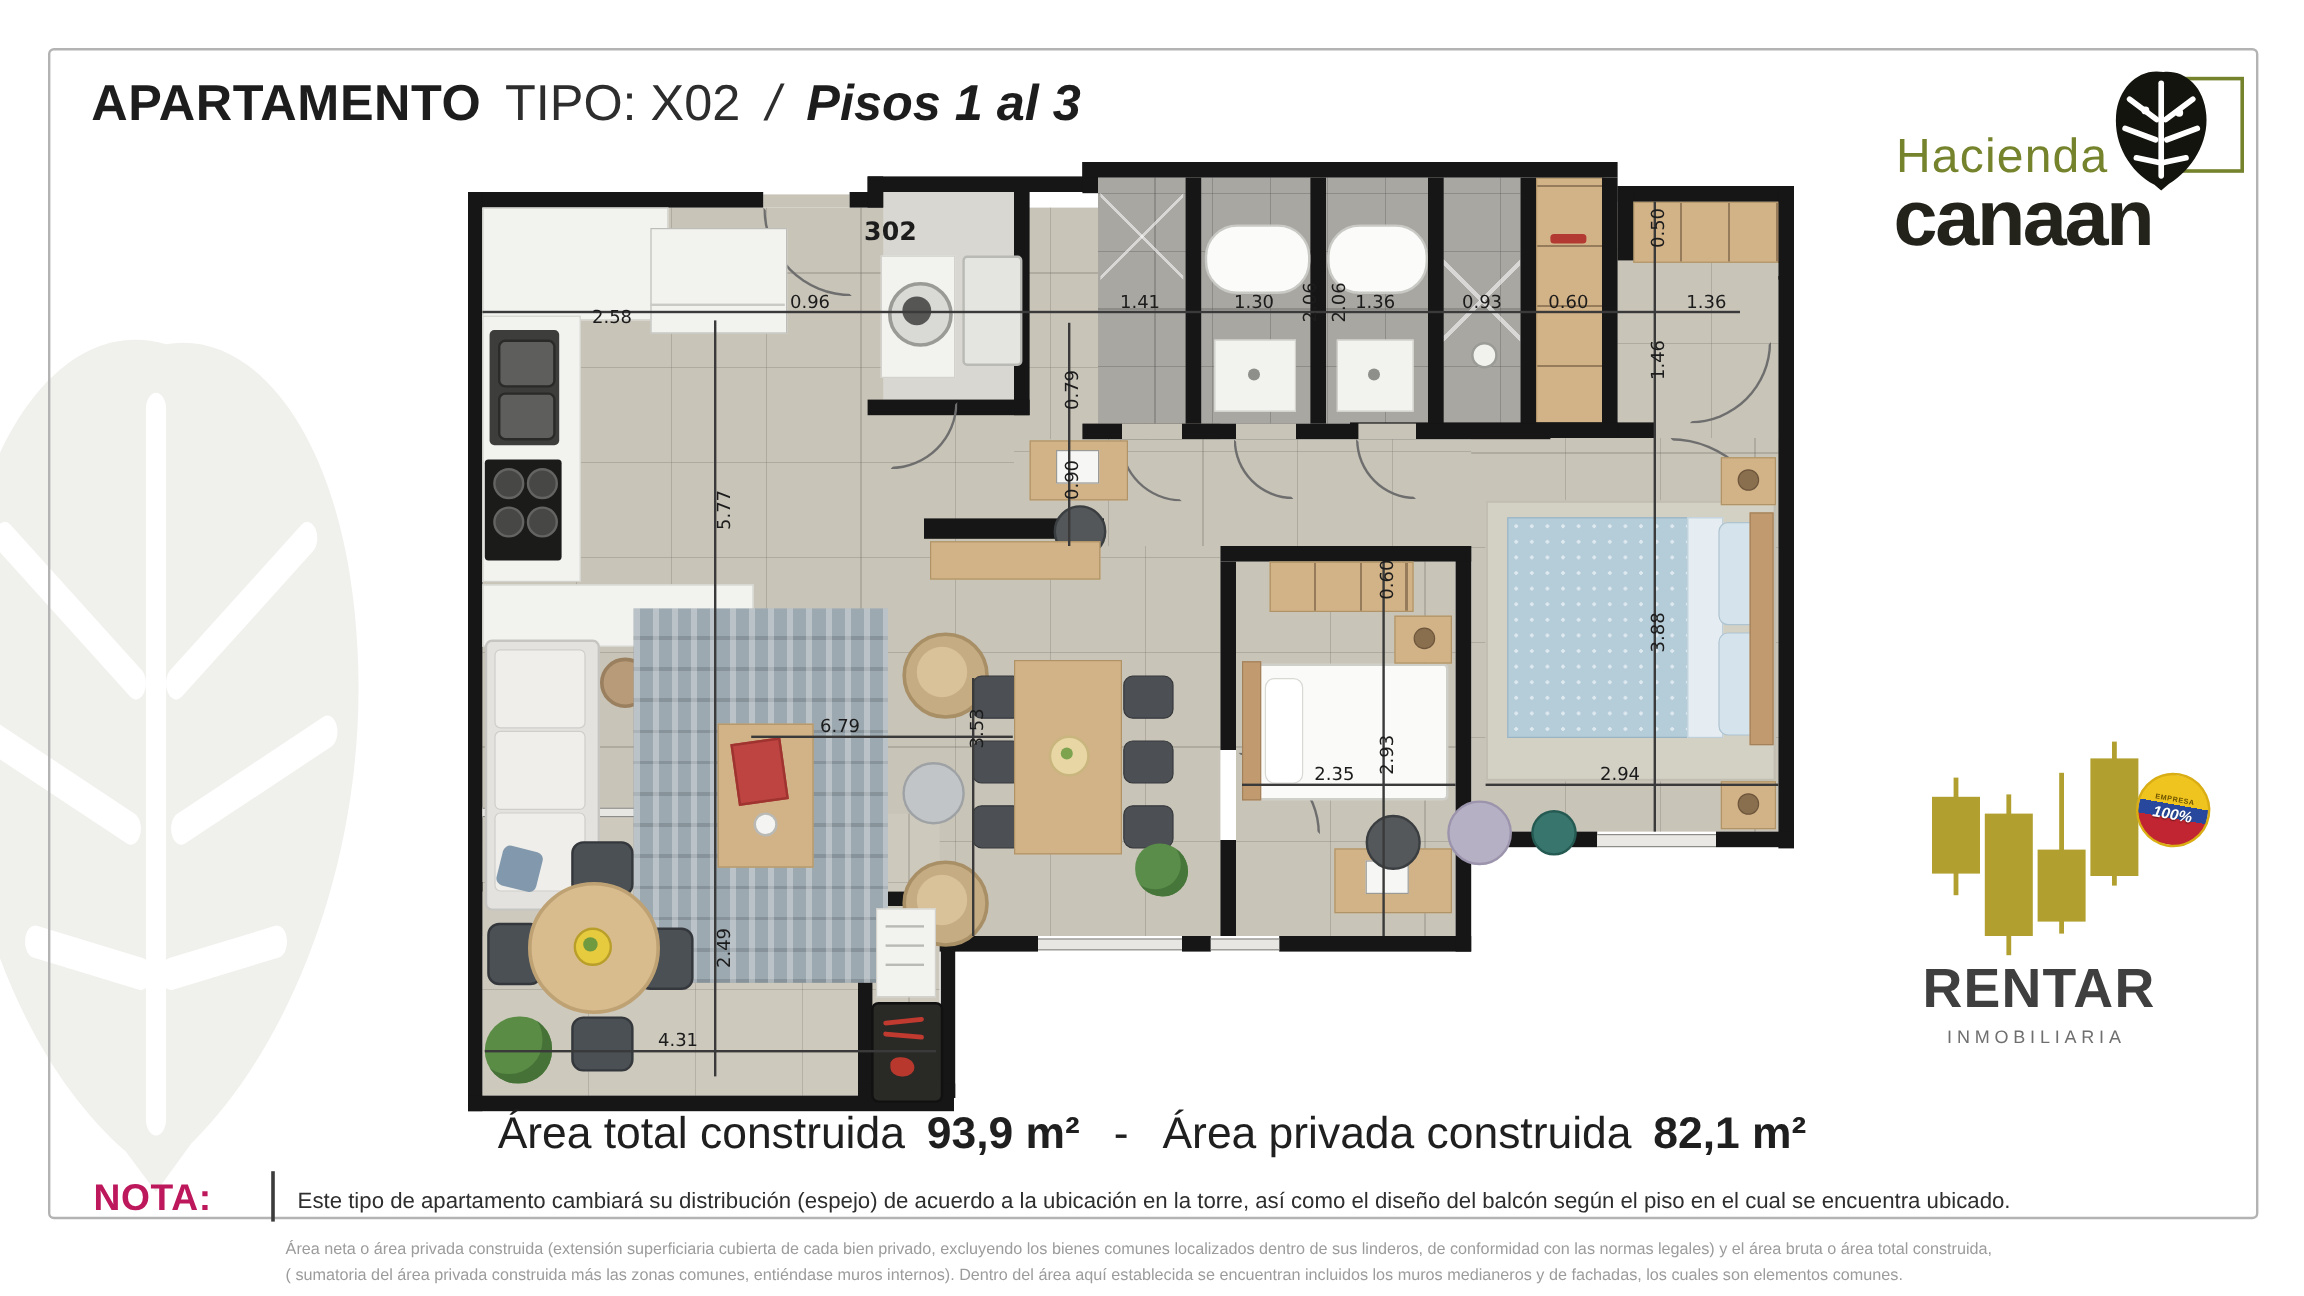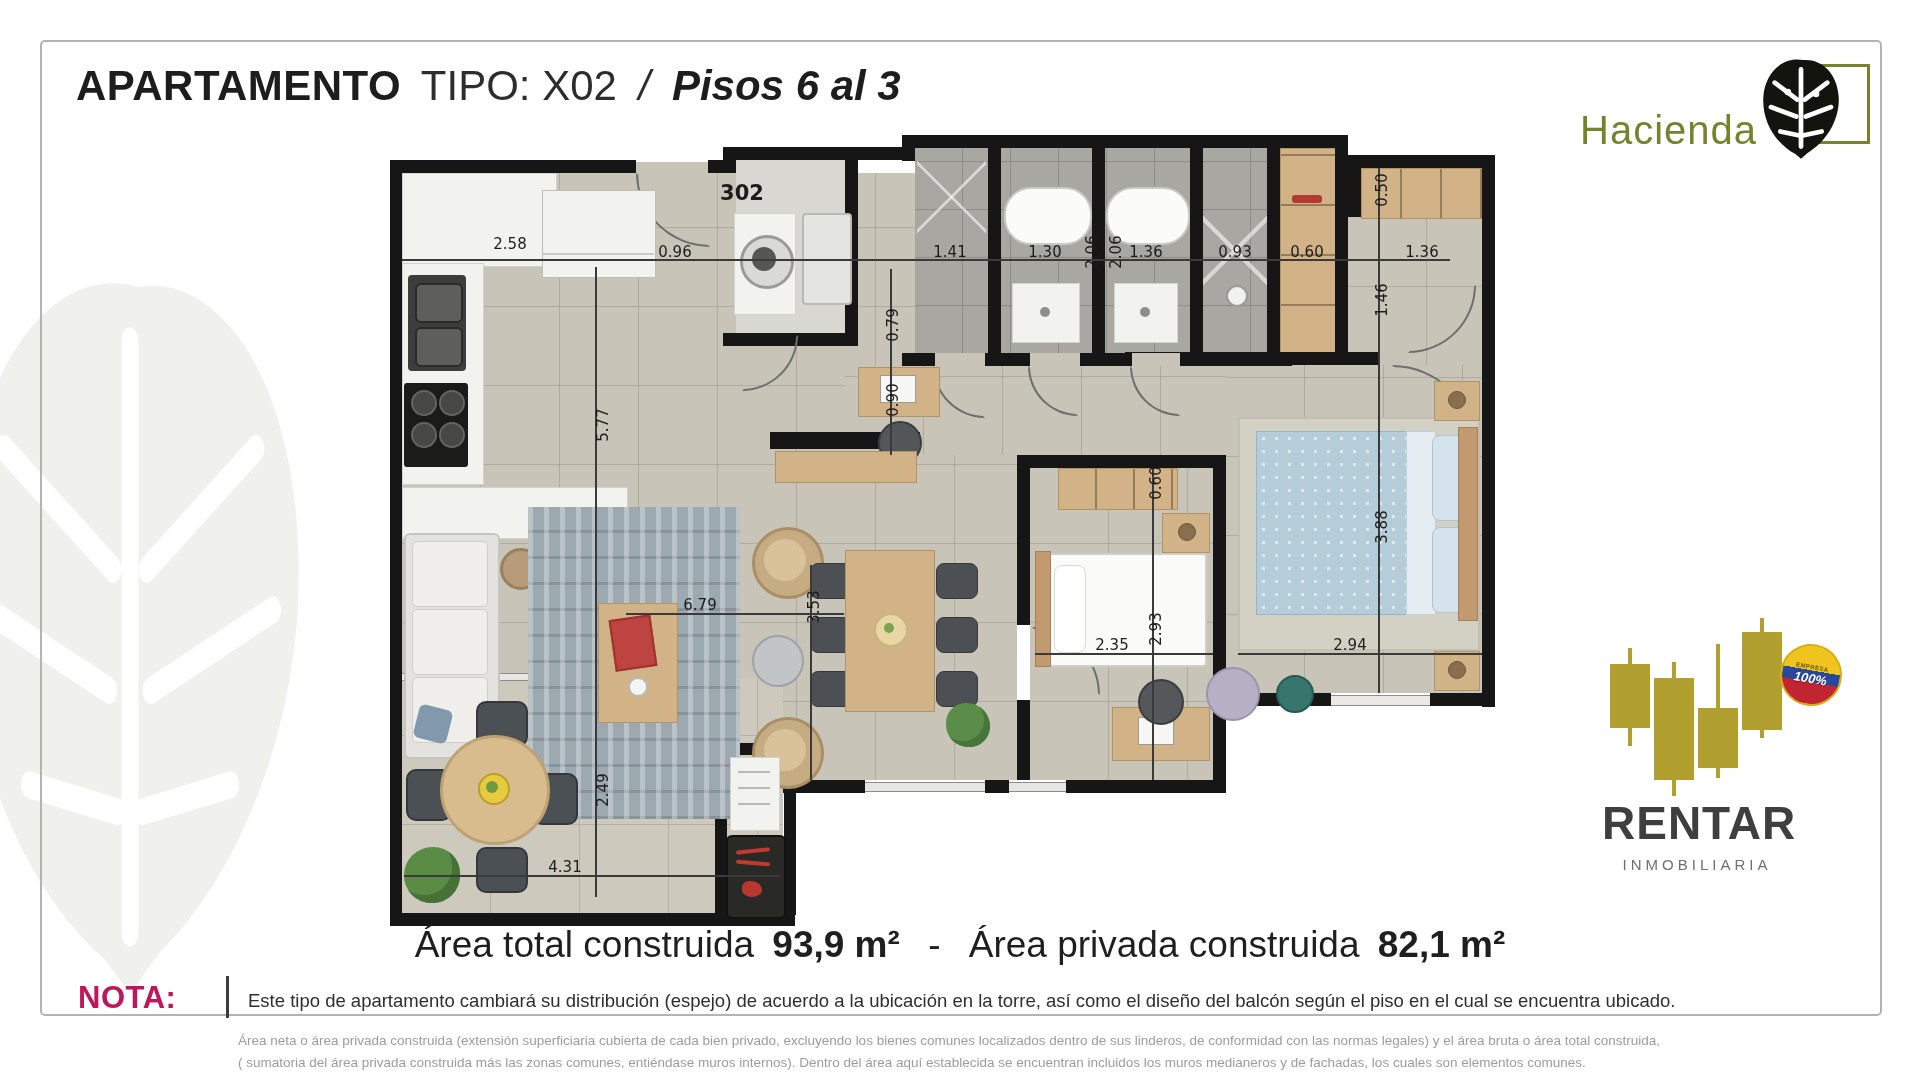--- a/index.html
+++ b/index.html
@@ -51,40 +51,41 @@
     <line x1="74" y1="78" x2="53" y2="82"></line>
   </g>
 </svg>
 
 <div id="frame"></div>
 
 <div class="abs nowrap" style="left:76px;top:62px;font-size:42px;z-index:5">
   <span style="font-weight:800;letter-spacing:.5px">APARTAMENTO</span>
   <span style="font-weight:400;color:#2d2d2d;margin-left:8px">TIPO: X02</span>
   <span style="font-weight:300;font-style:italic;margin:0 10px;color:#2d2d2d">/</span>
-  <span style="font-weight:800;font-style:italic">Pisos 6 al 3</span>
+  <span style="font-weight:800;font-style:italic">Pisos 1 al 3</span>
 </div>
 
 <div class="abs" style="left:1578px;top:58px;width:312px;height:170px;z-index:5">
   <div class="abs" style="left:212px;top:6px;width:74px;height:74px;border:3px solid #76832d"></div>
   <svg class="abs" style="left:176px;top:-2px;width:94px;height:104px" viewBox="0 0 100 110">
     <path d="M52 4 C30 0 12 18 10 42 C8 68 22 92 44 104 L50 109 L57 103 C78 90 92 66 90 42 C88 16 70 2 52 4 Z" fill="#14140f"></path>
     <g stroke="#ffffff" stroke-width="5" stroke-linecap="round">
       <line x1="50" y1="14" x2="50" y2="96"></line>
       <line x1="22" y1="28" x2="46" y2="46"></line>
       <line x1="78" y1="28" x2="54" y2="46"></line>
       <line x1="18" y1="54" x2="45" y2="64"></line>
       <line x1="82" y1="54" x2="55" y2="64"></line>
       <line x1="28" y1="80" x2="47" y2="84"></line>
       <line x1="72" y1="80" x2="53" y2="84"></line>
     </g>
     <circle cx="36" cy="38" r="3.5" fill="#fff"></circle>
     <circle cx="66" cy="40" r="3.5" fill="#fff"></circle>
   </svg>
   <div class="abs nowrap" style="left:2px;top:50px;font-size:40px;color:#76832d;letter-spacing:1px">Hacienda</div>
+  <div class="abs nowrap" style="left:0px;top:90px;font-size:66px;font-weight:800;color:#23231c;letter-spacing:-2px;line-height:1">canaan</div>
 </div>
 
 <div id="plan">
 
   <div class="fl tile-beige" style="left:12px;top:38px;width:615px;height:607px"></div>
   <div class="fl" style="left:346px;top:25px;width:109px;height:173px;background:#d9d7d1"></div>
   <div class="fl tile-gray" style="left:525px;top:13px;width:352px;height:205px"></div>
   <div class="fl showerx" style="left:527px;top:16px;width:69px;height:92px"></div>
   <div class="fl showerx" style="left:813px;top:13px;width:64px;height:205px"></div>
   <div class="wood" style="left:890px;top:13px;width:55px;height:205px;background-image:repeating-linear-gradient(0deg,transparent 0 48px,rgba(90,70,45,.5) 48px 50px)"></div>
@@ -263,21 +264,21 @@
   <div class="dl" style="left:420px;top:430px;width:1.5px;height:215px"></div>
   <div class="dl" style="left:500px;top:134px;width:1.5px;height:186px"></div>
   <div class="dl" style="left:762px;top:333px;width:1.5px;height:312px"></div>
   <div class="dl" style="left:645px;top:518px;width:178px;height:1.5px"></div>
   <div class="dl" style="left:848px;top:518px;width:244px;height:1.5px"></div>
   <div class="dl" style="left:988px;top:33px;width:1.5px;height:525px"></div>
   <div class="dl" style="left:14px;top:740px;width:376px;height:1.5px"></div>
 
   <div class="dim" style="left:352px;top:58px;font-size:21px;font-weight:600">302</div>
 
-  <span class="dim" style="left:120px;top:109px">2.58</span>
+  <span class="dim" style="left:120px;top:129px">2.58</span>
   <span class="dim" style="left:285px;top:117px">0.96</span>
   <span class="dim" style="left:560px;top:117px">1.41</span>
   <span class="dim" style="left:655px;top:117px">1.30</span>
   <span class="dim v" style="left:702px;top:117px">2.06</span>
   <span class="dim v" style="left:726px;top:117px">2.06</span>
   <span class="dim" style="left:756px;top:117px">1.36</span>
   <span class="dim" style="left:845px;top:117px">0.93</span>
   <span class="dim" style="left:917px;top:117px">0.60</span>
   <span class="dim" style="left:1032px;top:117px">1.36</span>
   <span class="dim v" style="left:992px;top:55px">0.50</span>

